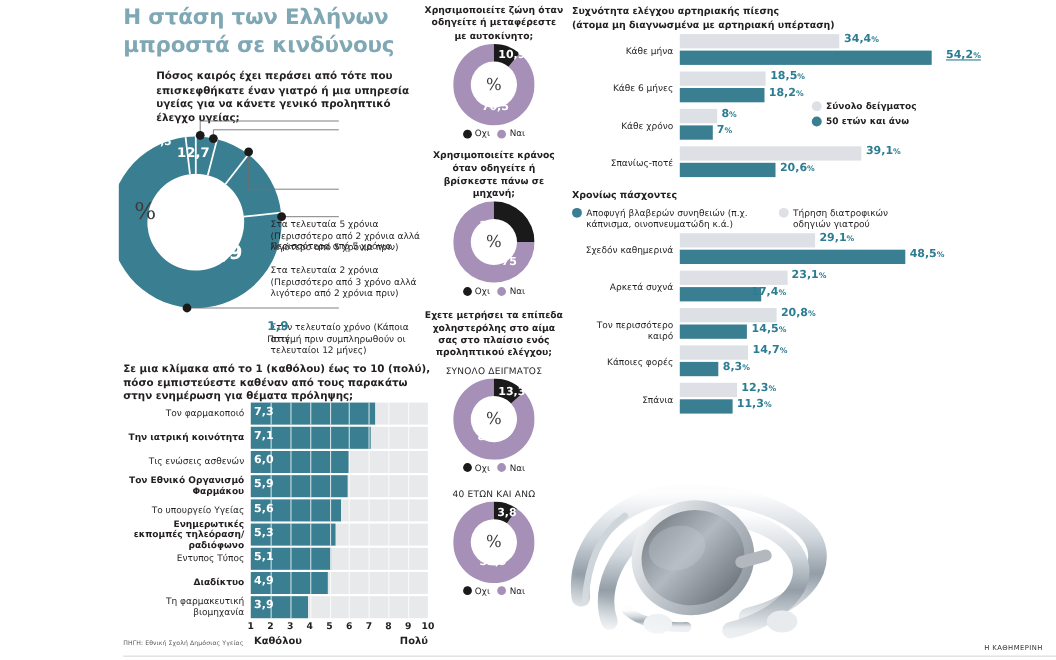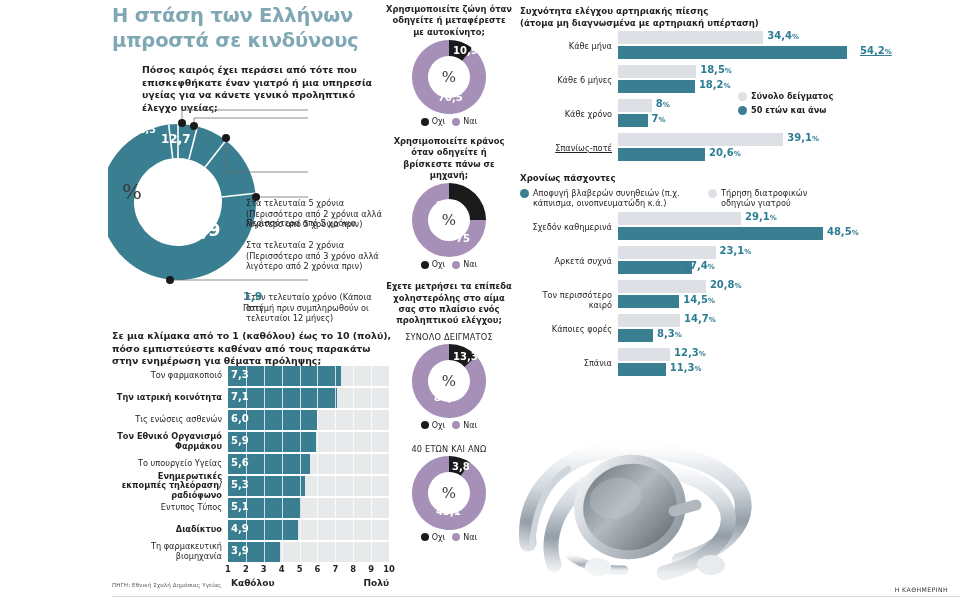--- a/index.html
+++ b/index.html
@@ -482,21 +482,21 @@
             <i>Ναι</i>
           </div>
       </div>
     </div>
 
     <div style="margin-top:14px">
       <div class="mid-sub">40 ΕΤΩΝ ΚΑΙ ΑΝΩ</div>
       <div class="mid-donut" id="donut-chol-40" style="width: 74px; height: 74px;"><svg width="74" height="74">
             <path d="M 36.9935422818004 5.635422226646369e-7 A 37 37 0 1 0 57.98895111768999 6.529293887748185 L 48.91264793166189 19.705815449803023 A 21 21 0 1 1 36.99633480858942 16.00000031984829 Z" fill="#a790b8"></path>
             <path d="M 57.98895111768999 6.529293887748185 A 37 37 0 0 0 37 0 L 37 16 A 21 21 0 0 1 48.91264793166189 19.705815449803023 Z" fill="#1a1a1a"></path>
-          </svg><div class="ctr-pct">%</div><div class="v-no" style="left: 40px; top: 5px; font-size: 10px;">3,8</div><div class="v-yes" style="left: 24px; top: 50px; font-size: 10px;">43,1</div></div>
+          </svg><div class="ctr-pct">%</div><div class="v-no" style="left: 40px; top: 5px; font-size: 10px;">3,8</div><div class="v-yes" style="left: 24px; top: 50px; font-size: 10px;">55,9</div></div>
       <div class="legend">
         <div class="lg-item">
             <span class="dot" style="background:#1a1a1a"></span>
             <i>Οχι</i>
           </div>
         <div class="lg-item">
             <span class="dot" style="background:#a790b8"></span>
             <i>Ναι</i>
           </div>
       </div>
@@ -532,21 +532,21 @@
         <div class="pbar-row" style="height: 34px;">
           <div class="pbar-label" style="top: 11px;">Κάθε χρόνο</div>
           <div class="pbar-track" style="height: 34px;">
             <div class="pbar total" style="top: 0px; width: 33.8065px;"></div>
             <div class="pbar-v total-v" style="left: 37.8065px;">8<span class="pc">%</span></div>
             <div class="pbar over" style="top: 15px; width: 29.5806px;"></div>
             <div class="pbar-v over-v" style="left: 33.5806px;">7<span class="pc">%</span></div>
           </div>
         </div>
         <div class="pbar-row" style="height: 34px;">
-          <div class="pbar-label" style="top: 11px; text-decoration: underline;">Σπανίως-ποτέ</div>
+          <div class="pbar-label" style="top: 11px;">Σπανίως-ποτέ</div>
           <div class="pbar-track" style="height: 34px;">
             <div class="pbar total" style="top: 0px; width: 165.229px;"></div>
             <div class="pbar-v total-v" style="left: 169.229px;">39,1<span class="pc">%</span></div>
             <div class="pbar over" style="top: 15px; width: 87.0516px;"></div>
             <div class="pbar-v over-v" style="left: 91.0516px;">20,6<span class="pc">%</span></div>
           </div>
         </div>
       </div>
 
     <div style="position:absolute; left:218px; top:76px; width:200px;margin-top:15px;" class="r-legend">

